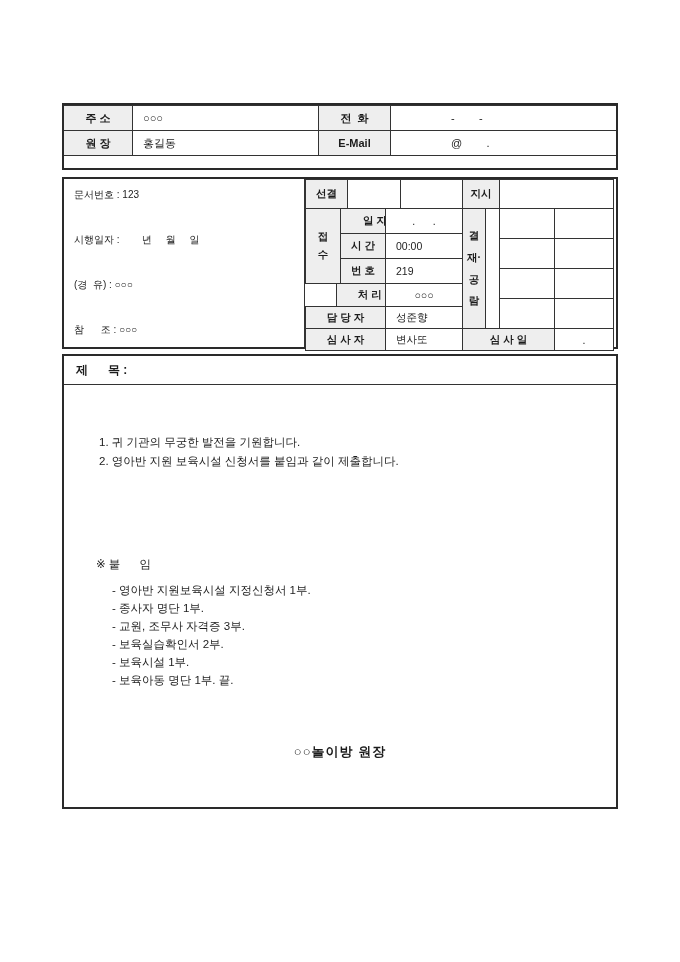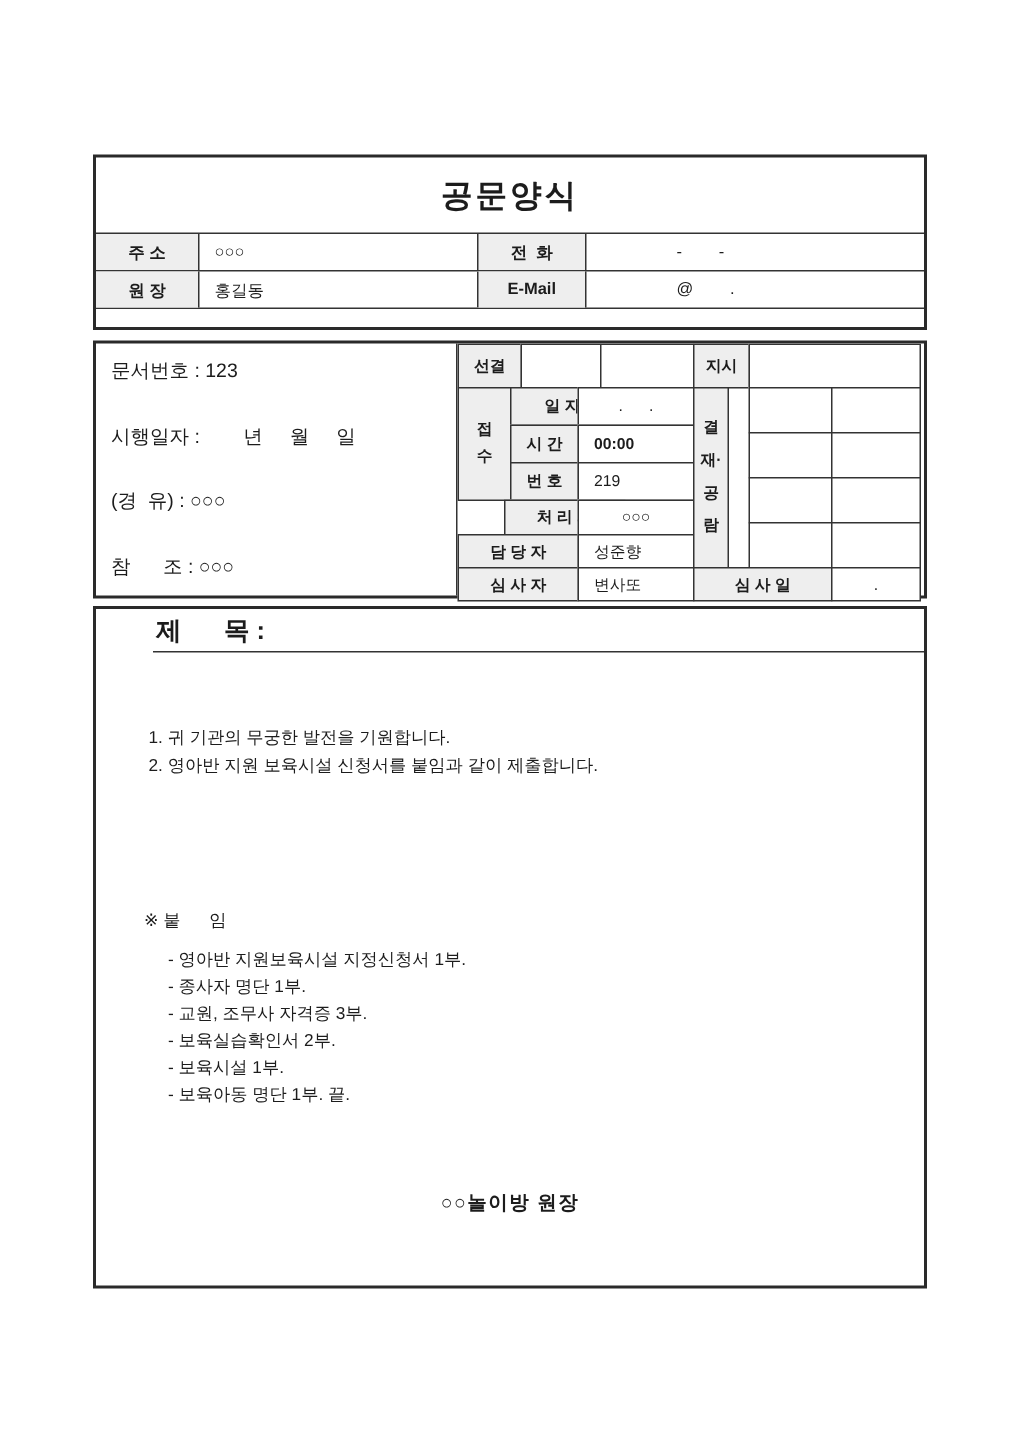--- a/index.html
+++ b/index.html
@@ -23,58 +23,55 @@
   .w-val1{width:186px;padding-left:10px;}
   .w-lab2{width:72px;}
   .w-val2{flex:1;padding-left:60px;}
   .thin-row{height:12px;border-top:1px solid #333;}
 
   
   .main-block{margin-top:7px;height:172px;display:flex;}
   .info-panel{
     width:241px;border-right:1px solid #333;box-sizing:border-box;
     padding:9px 0 10px 10px;display:flex;flex-direction:column;
-    justify-content:space-between;font-size:13px;
+    justify-content:space-between;font-size:10px;
   }
   .appr{position:relative;flex:1;}
   .cell{
     position:absolute;box-sizing:border-box;border:1px solid #333;
     display:flex;align-items:center;justify-content:center;
     font-size:10.5px;background:#fff;
   }
   .cell.lab{background:#eeeeee;}
   .cell.b{font-weight:bold;}
   .vtext{width:14px;word-break:break-all;text-align:center;line-height:1.7;}
   .vtext.tall{line-height:2.05;}
 
   
   .sub-body{margin-top:5px;}
   .subject-row{
     height:29px;border-bottom:1px solid #333;display:flex;align-items:center;
-    padding-left:2px;font-size:17px;font-weight:bold;box-sizing:border-box;margin-left:38px;
+    padding-left:12px;font-size:12px;font-weight:bold;box-sizing:border-box;
   }
   .body-area{position:relative;height:422px;font-size:11.5px;}
   .para{position:absolute;left:35px;top:48px;line-height:19px;}
   .attach{position:absolute;left:32px;top:170px;line-height:18px;}
   .attach-head{margin-bottom:8px;}
   .attach-item{padding-left:16px;}
   .signature{
     position:absolute;left:0;right:0;top:358px;text-align:center;
     font-size:13px;font-weight:bold;letter-spacing:1px;
   }
 </style>
 </head>
 <body>
 
 <div class="sheet">
 
   <div class="box">
-    <div class="title-row">
-      <span class="doc-title">공문양식</span>
-    </div>
     <div class="hrow">
       <div class="hcell lab w-lab1 pre">주 소</div>
       <div class="hcell bl w-val1 pre">○○○</div>
       <div class="hcell lab bl w-lab2 pre">전  화</div>
       <div class="hcell bl w-val2 pre">-        -</div>
     </div>
     <div class="hrow">
       <div class="hcell lab w-lab1 pre">원 장</div>
       <div class="hcell bl w-val1 pre">홍길동</div>
       <div class="hcell lab bl w-lab2 pre">E-Mail</div>
@@ -98,21 +95,21 @@
       <div class="cell" style="left:95px;top:0;width:63px;height:30px;"></div>
       <div class="cell lab" style="left:157px;top:0;width:38px;height:30px;">지시</div>
       <div class="cell" style="left:194px;top:0;width:115px;height:30px;"></div>
 
       <div class="cell lab" style="left:0;top:29px;width:36px;height:76px;">
         <span class="vtext">접수</span>
       </div>
       <div class="cell lab b" style="left:35px;top:29px;width:70px;height:26px;">일 자</div>
       <div class="cell pre" style="left:80px;top:29px;width:78px;height:26px;">.      .</div>
       <div class="cell lab b" style="left:35px;top:54px;width:46px;height:26px;">시 간</div>
-      <div class="cell" style="left:80px;top:54px;width:78px;height:26px;justify-content:flex-start;padding-left:10px;font-weight:bold;">00:00</div>
+      <div class="cell" style="left:80px;top:54px;width:78px;height:26px;justify-content:flex-start;padding-left:10px;">00:00</div>
       <div class="cell lab b" style="left:35px;top:79px;width:46px;height:26px;">번 호</div>
       <div class="cell" style="left:80px;top:79px;width:78px;height:26px;justify-content:flex-start;padding-left:10px;">219</div>
 
       <div class="cell lab" style="left:0;top:104px;width:81px;height:24px;margin-left:31px;">처 리 과</div>
       <div class="cell" style="left:80px;top:104px;width:78px;height:24px;">○○○</div>
       <div class="cell lab b" style="left:0;top:127px;width:81px;height:23px;">담 당 자</div>
       <div class="cell" style="left:80px;top:127px;width:78px;height:23px;justify-content:flex-start;padding-left:10px;">성준향</div>
       <div class="cell lab b" style="left:0;top:149px;width:81px;height:23px;">심 사 자</div>
       <div class="cell" style="left:80px;top:149px;width:78px;height:23px;justify-content:flex-start;padding-left:10px;">변사또</div>
 

